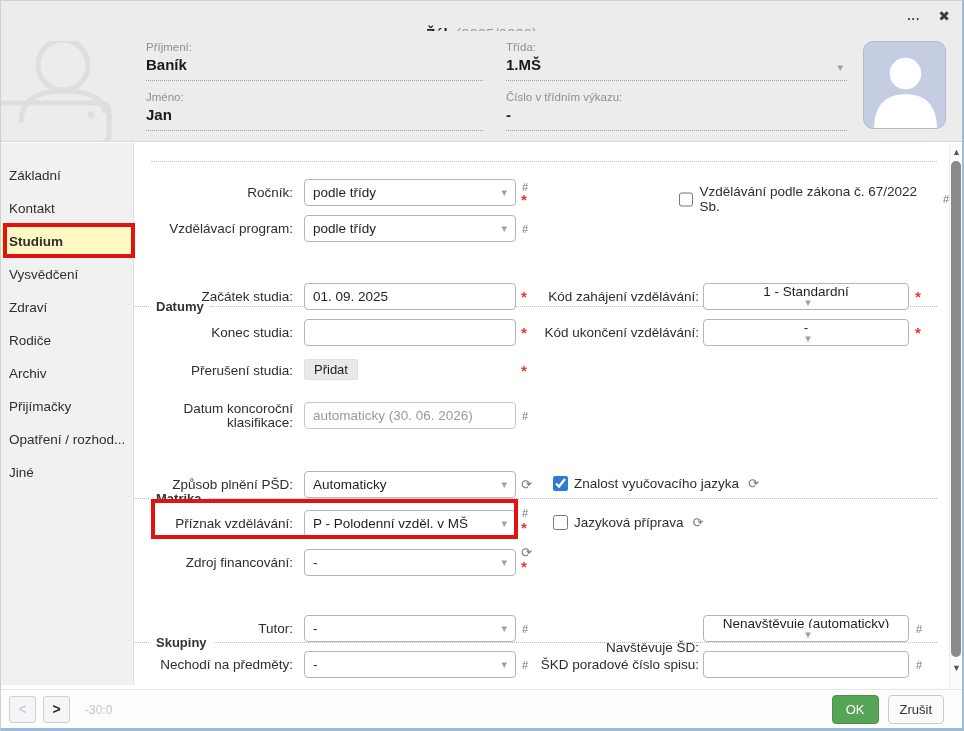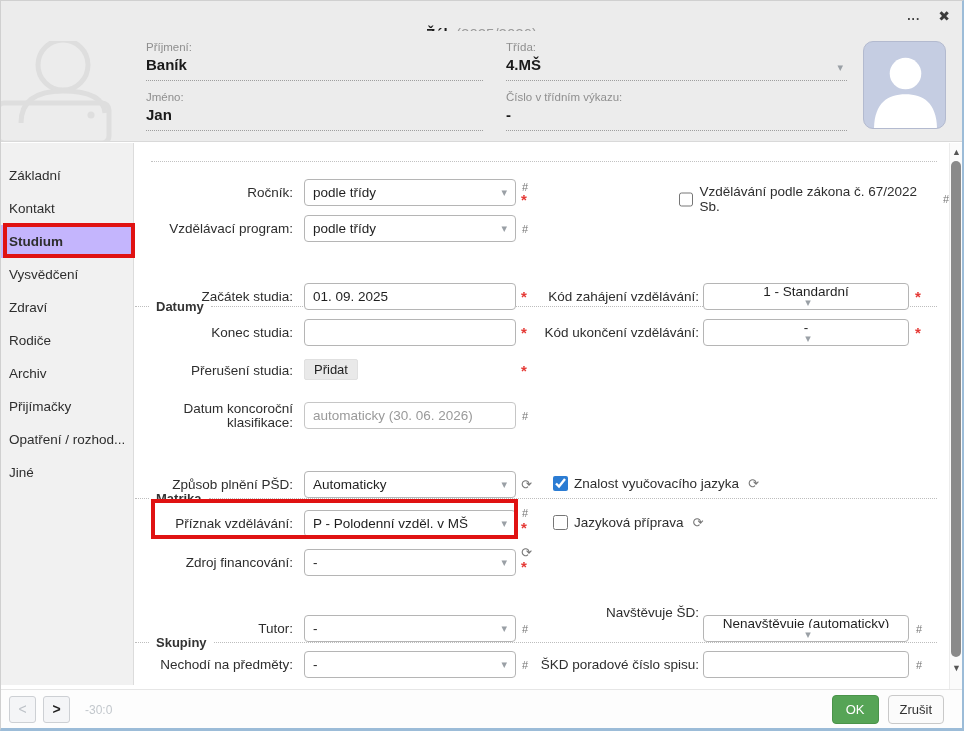--- a/index.html
+++ b/index.html
@@ -46,21 +46,21 @@
   
   .sidebar {
     position:absolute; left:0; top:142px; width:133px; bottom:43px;
     background:#f1f1f1; border-right:1px solid #dcdcdc;
   }
   .side-item {
     height:33px; line-height:33px; padding-left:8px; font-size:13.5px; color:#2e2e2e; cursor:pointer;
     white-space:nowrap; overflow:hidden;
   }
   .side-item:first-child { margin-top:16px; }
-  .side-item.active { background:#c4b5fd; font-weight:bold; }
+  .side-item.active { background:#fef9c3; font-weight:bold; }
 
   .red-box { position:absolute; border:4px solid #e01212; pointer-events:none; }
   .studium-box { left:2px; top:222px; width:132px; height:35px; }
 
   
   .content {
     position:absolute; left:134px; top:142px; width:814px; height:546px;
     background:#fff;
   }
   .topline { position:absolute; left:16px; top:18px; width:786px; border-bottom:1px dotted #c2c2c2; }
@@ -164,21 +164,21 @@
       <circle cx="90" cy="74" r="3.5" fill="#dedede"></circle>
     </svg>
 
     <div class="hfield" style="left:145px; top:10px; width:337px;">
       <div class="hlabel">Příjmení:</div>
       <div class="hvalue">Baník</div>
     </div>
     <div class="hfield" style="left:505px; top:10px; width:341px;">
       <div class="hlabel">Třída:</div>
       <div class="hvalue">
-        <span>4.MŠ</span>
+        <span>1.MŠ</span>
         <span class="dd-arrow">▾</span>
       </div>
     </div>
     <div class="hfield" style="left:145px; top:60px; width:337px;">
       <div class="hlabel">Jméno:</div>
       <div class="hvalue">Jan</div>
     </div>
     <div class="hfield" style="left:505px; top:60px; width:341px;">
       <div class="hlabel">Číslo v třídním výkazu:</div>
       <div class="hvalue">-</div>
@@ -314,21 +314,21 @@
       <span>Skupiny</span>
     </div>
 
     <div class="lbl" style="top:472px">Tutor:</div>
     <div class="ctl" style="top:472px">
       <span class="ctl-val">-</span>
       <span class="dd-arrow">▾</span>
     </div>
     <span class="flag hash" style="left:387px; top:480px">#</span>
 
-    <div class="lbl r" style="top:456px">Navštěvuje ŠD:</div>
+    <div class="lbl r" style="top:491px">Navštěvuje ŠD:</div>
     <div class="ctl r" style="top:472px">
       <span class="ctl-val">Nenavštěvuje (automaticky)</span>
       <span class="dd-arrow">▾</span>
     </div>
     <span class="flag hash" style="left:781px; top:480px">#</span>
 
     <div class="lbl" style="top:508px">Nechodí na předměty:</div>
     <div class="ctl" style="top:508px">
       <span class="ctl-val">-</span>
       <span class="dd-arrow">▾</span>

